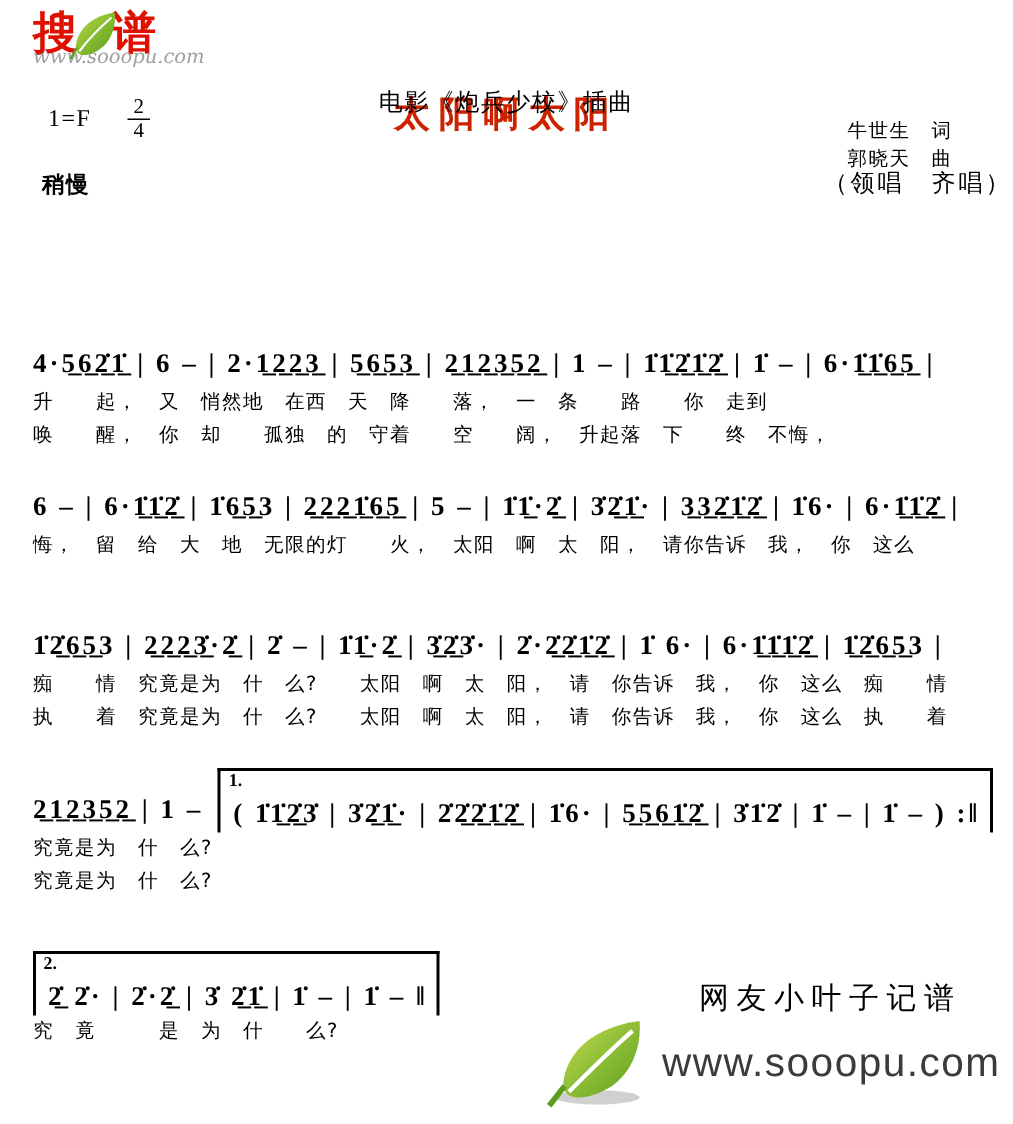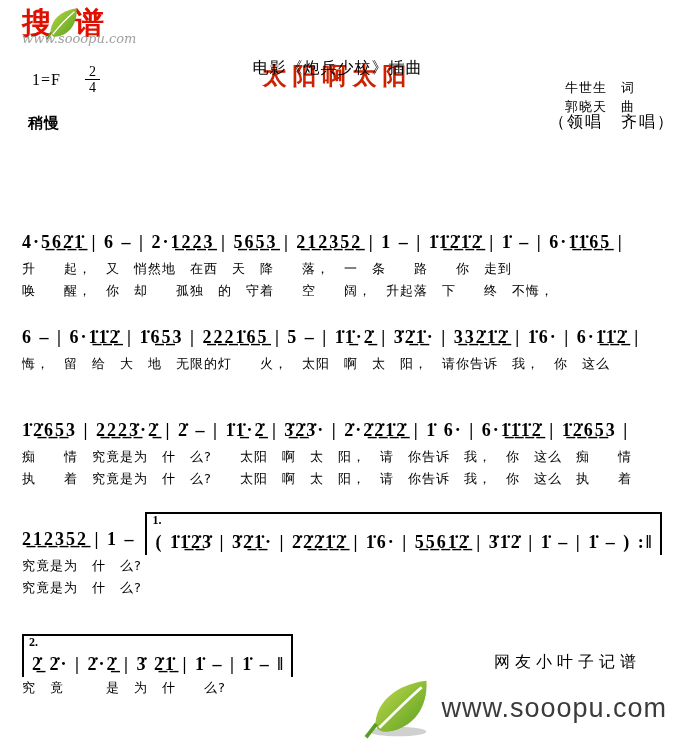--- a/index.html
+++ b/index.html
@@ -42,21 +42,21 @@
   .sys1{top:131px;} .sys2{top:226px;} .sys3{top:321px;} .sys4{top:414px;}
   .sys5{top:512px;} .sys6{top:634px;}
   .volta-row{display:flex;align-items:flex-end;}
   .volta-box{border-top:2px solid #000;border-left:2px solid #000;border-right:2px solid #000;
              position:relative;padding:15px 6px 0 8px;margin-left:10px;}
   .volta-label{position:absolute;top:0px;left:5px;font-size:12px;font-weight:bold;
                font-family:"Liberation Serif",serif;line-height:13px;}
   .volta-box .notes{line-height:26px;}
   .sys6 .volta-box{display:inline-block;margin-left:0;}
   
-  .transcriber{position:absolute;top:652px;right:34px;font-size:16px;letter-spacing:5px;
+  .transcriber{position:absolute;top:652px;right:34px;font-size:20px;letter-spacing:5px;
                font-family:"DejaVu Serif",serif;}
   .site-footer{position:absolute;bottom:8px;right:8px;display:flex;align-items:center;}
   .footer-leaf{width:78px;height:66px;margin-right:2px;}
   .site-footer .site-text{font-size:27px;color:#3b3b3b;letter-spacing:1px;
                           font-family:"Liberation Sans",sans-serif;}
 </style>
 </head>
 <body>
 
 <div class="page">

